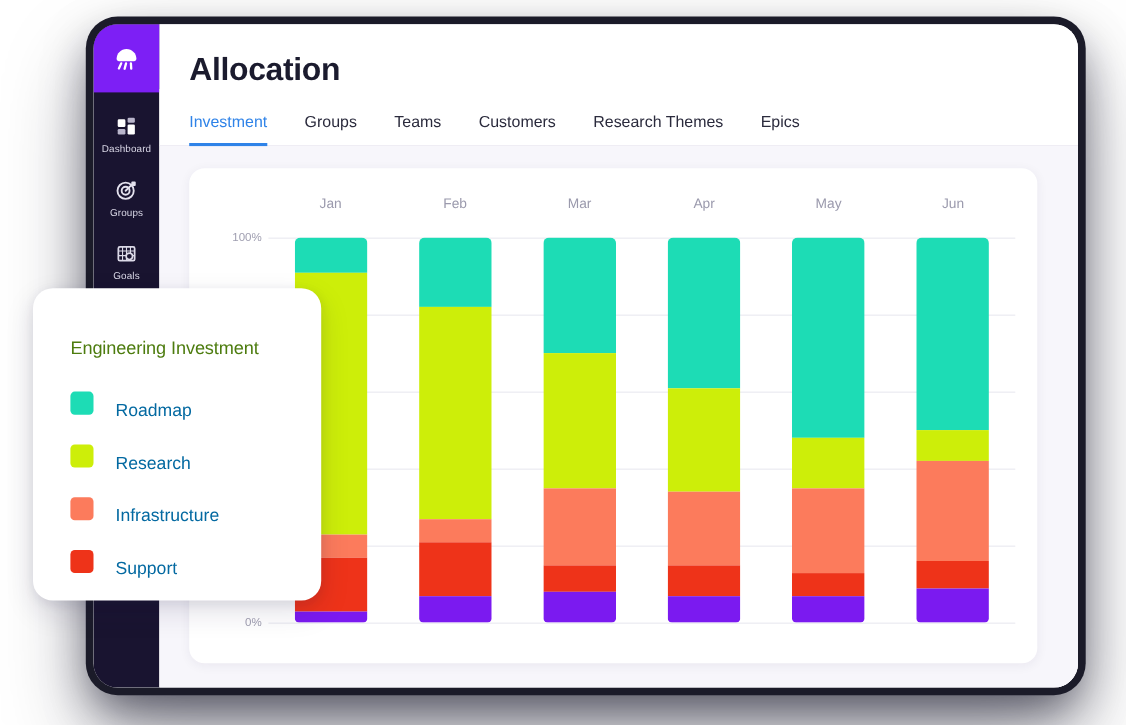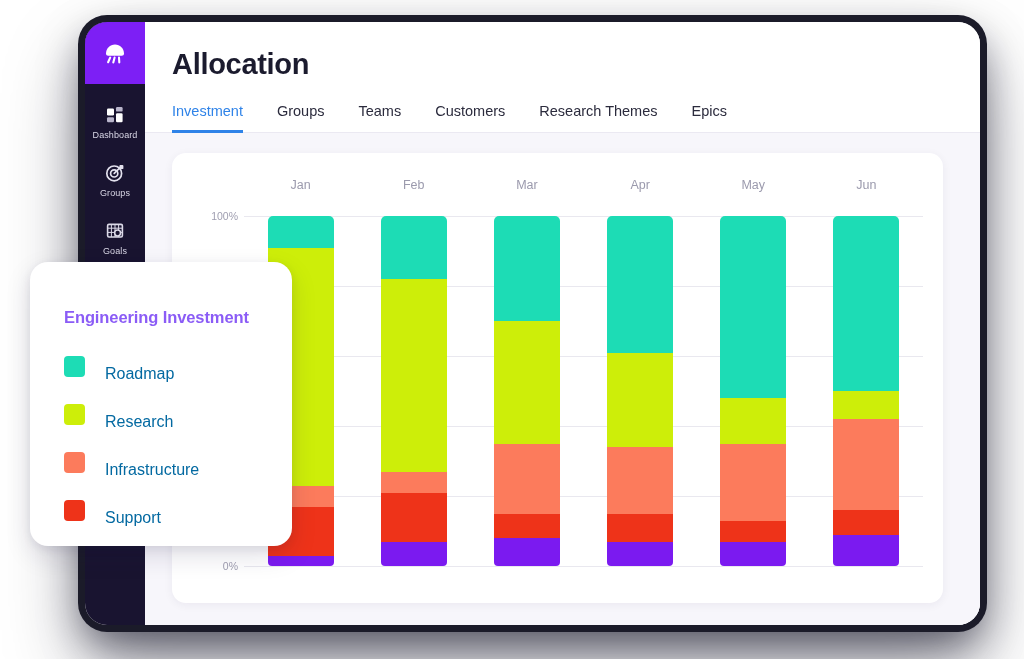--- a/index.html
+++ b/index.html
@@ -249,22 +249,22 @@
     background: #ffffff;
     border-radius: 18px;
     box-shadow:
       0 10px 26px rgba(28, 22, 70, 0.13),
       0 3px 10px rgba(28, 22, 70, 0.08);
     padding: 46px 0 0 34px;
   }
 
   .legend-title {
     font-size: 16.5px;
-    font-weight: bold;
-    color: #8b5cf6;
+    font-weight: normal;
+    color: #4d7c0f;
     letter-spacing: -0.1px;
     margin-bottom: 22px;
   }
 
   .legend-list {
     display: flex;
     flex-direction: column;
     gap: 14px;
   }
 

